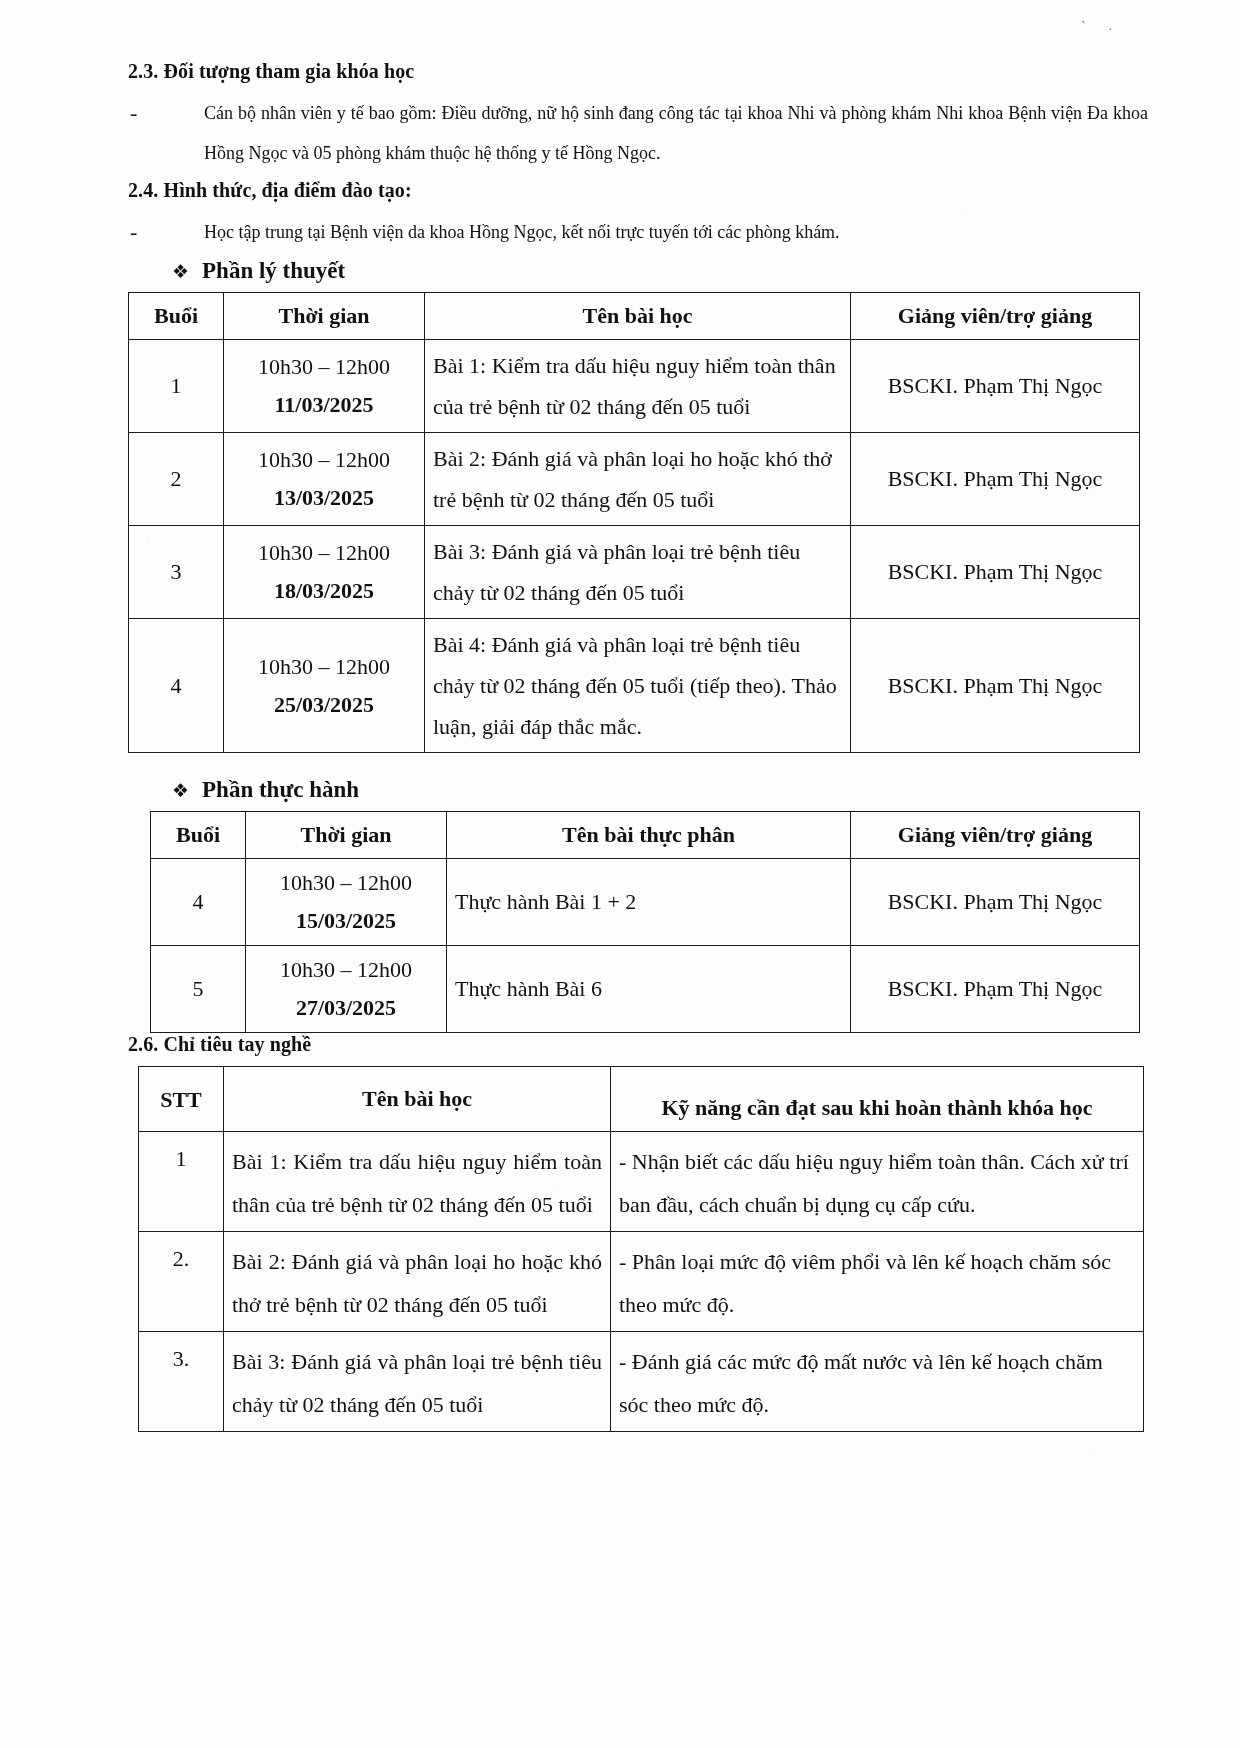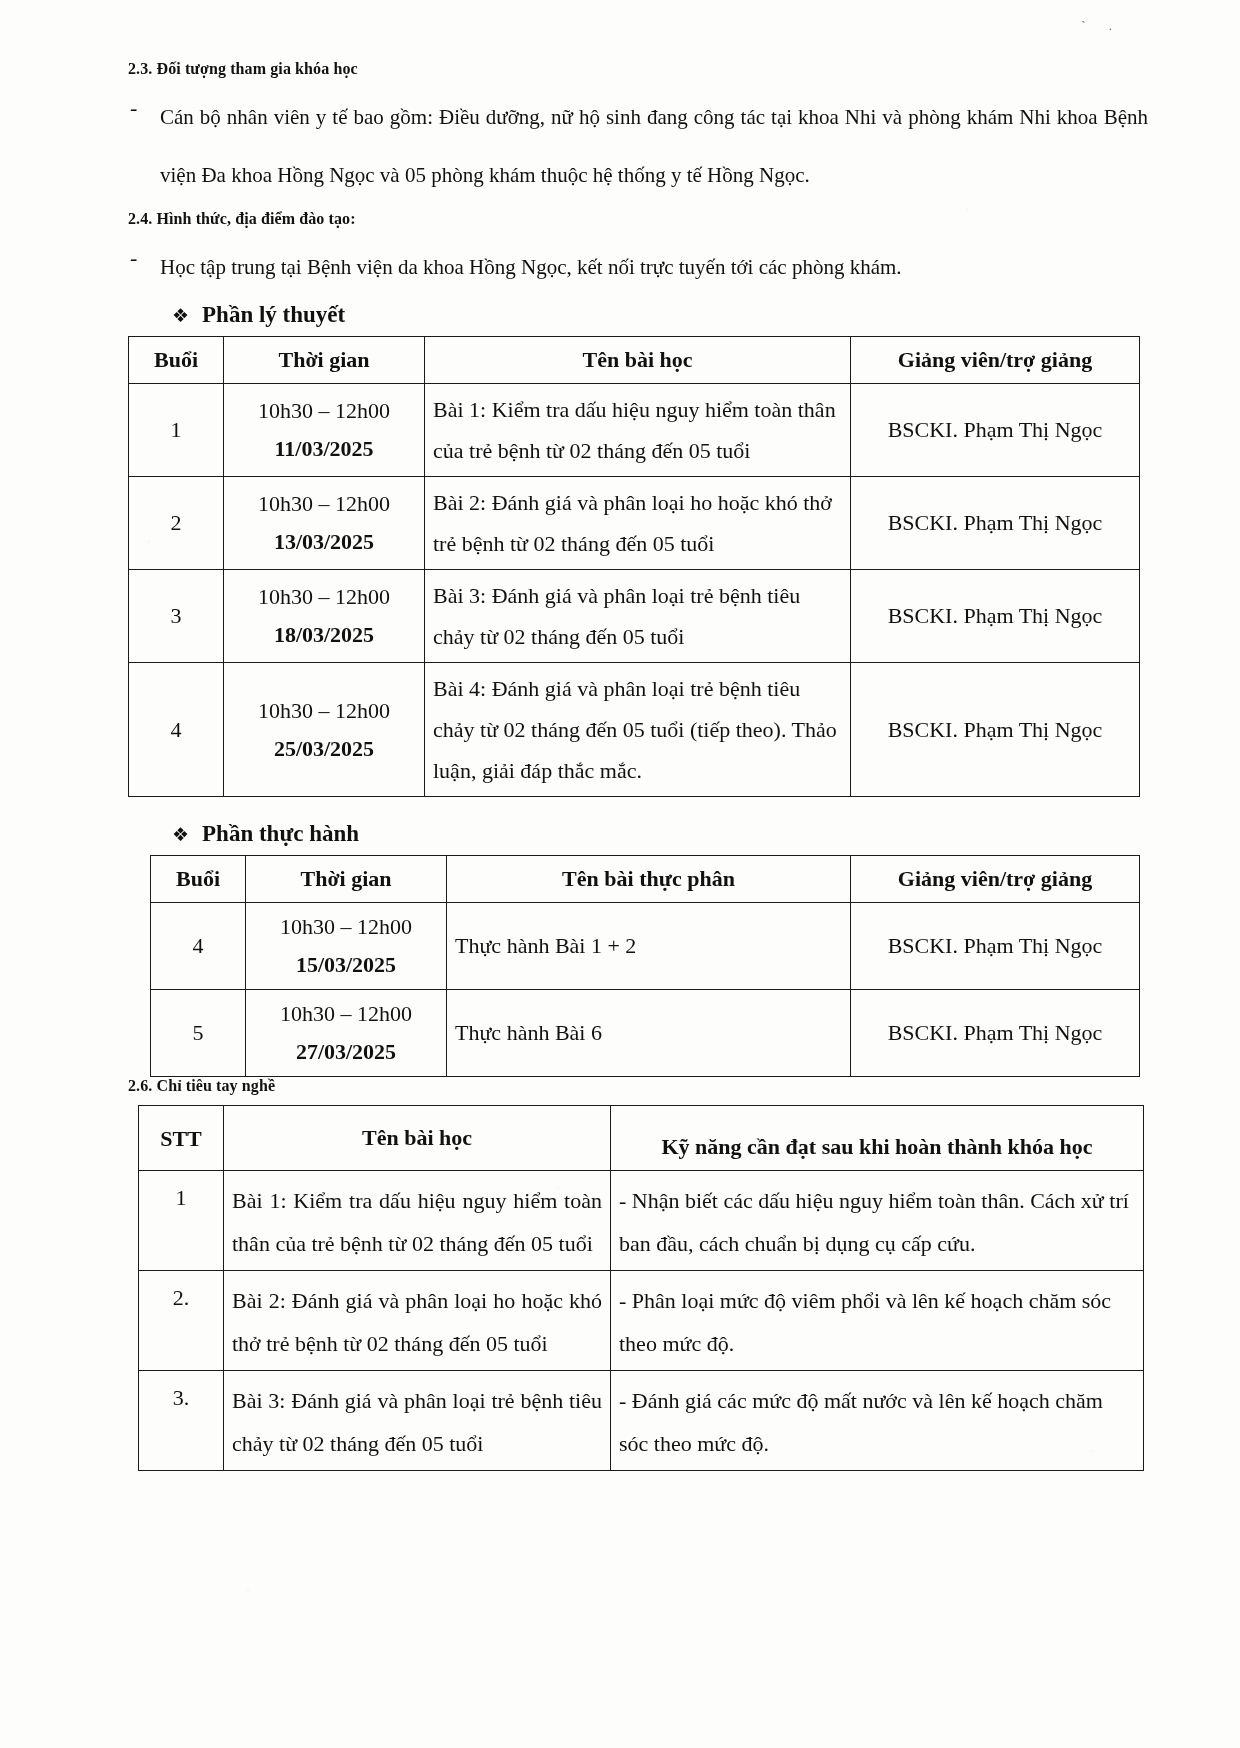--- a/index.html
+++ b/index.html
@@ -44,21 +44,21 @@
   .tick-mark {
     position: absolute;
     right: 118px;
     top: 18px;
     font-size: 13px;
     color: #6b6b6b;
     letter-spacing: 10px;
   }
 
   h3.section {
-    font-size: 16px;
+    font-size: 20px;
     font-weight: bold;
     margin: 0 0 10px 0;
     letter-spacing: 0.1px;
   }
   .section-2-4 { margin-top: 22px; }
   .section-2-5 { margin-top: 20px; }
   .section-2-6 { margin-top: 18px; }
 
   .bullet-row {
     display: flex;
@@ -68,24 +68,25 @@
   .dash {
     width: 32px;
     flex: 0 0 32px;
     font-size: 22px;
     line-height: 40px;
     padding-left: 2px;
     box-sizing: border-box;
   }
   .bullet-text {
     flex: 1;
-    font-size: 21px;
-    line-height: 58px;
+    font-size: 18px;
+    line-height: 40px;
     text-align: justify;
     text-justify: inter-word;
+    margin-left: 44px;
   }
   .bullet-text.nojust { text-align: left; }
 
   .sub-head {
     display: flex;
     align-items: baseline;
     margin: 4px 0 8px 44px;
   }
   .diamond-icon {
     font-size: 19px;

